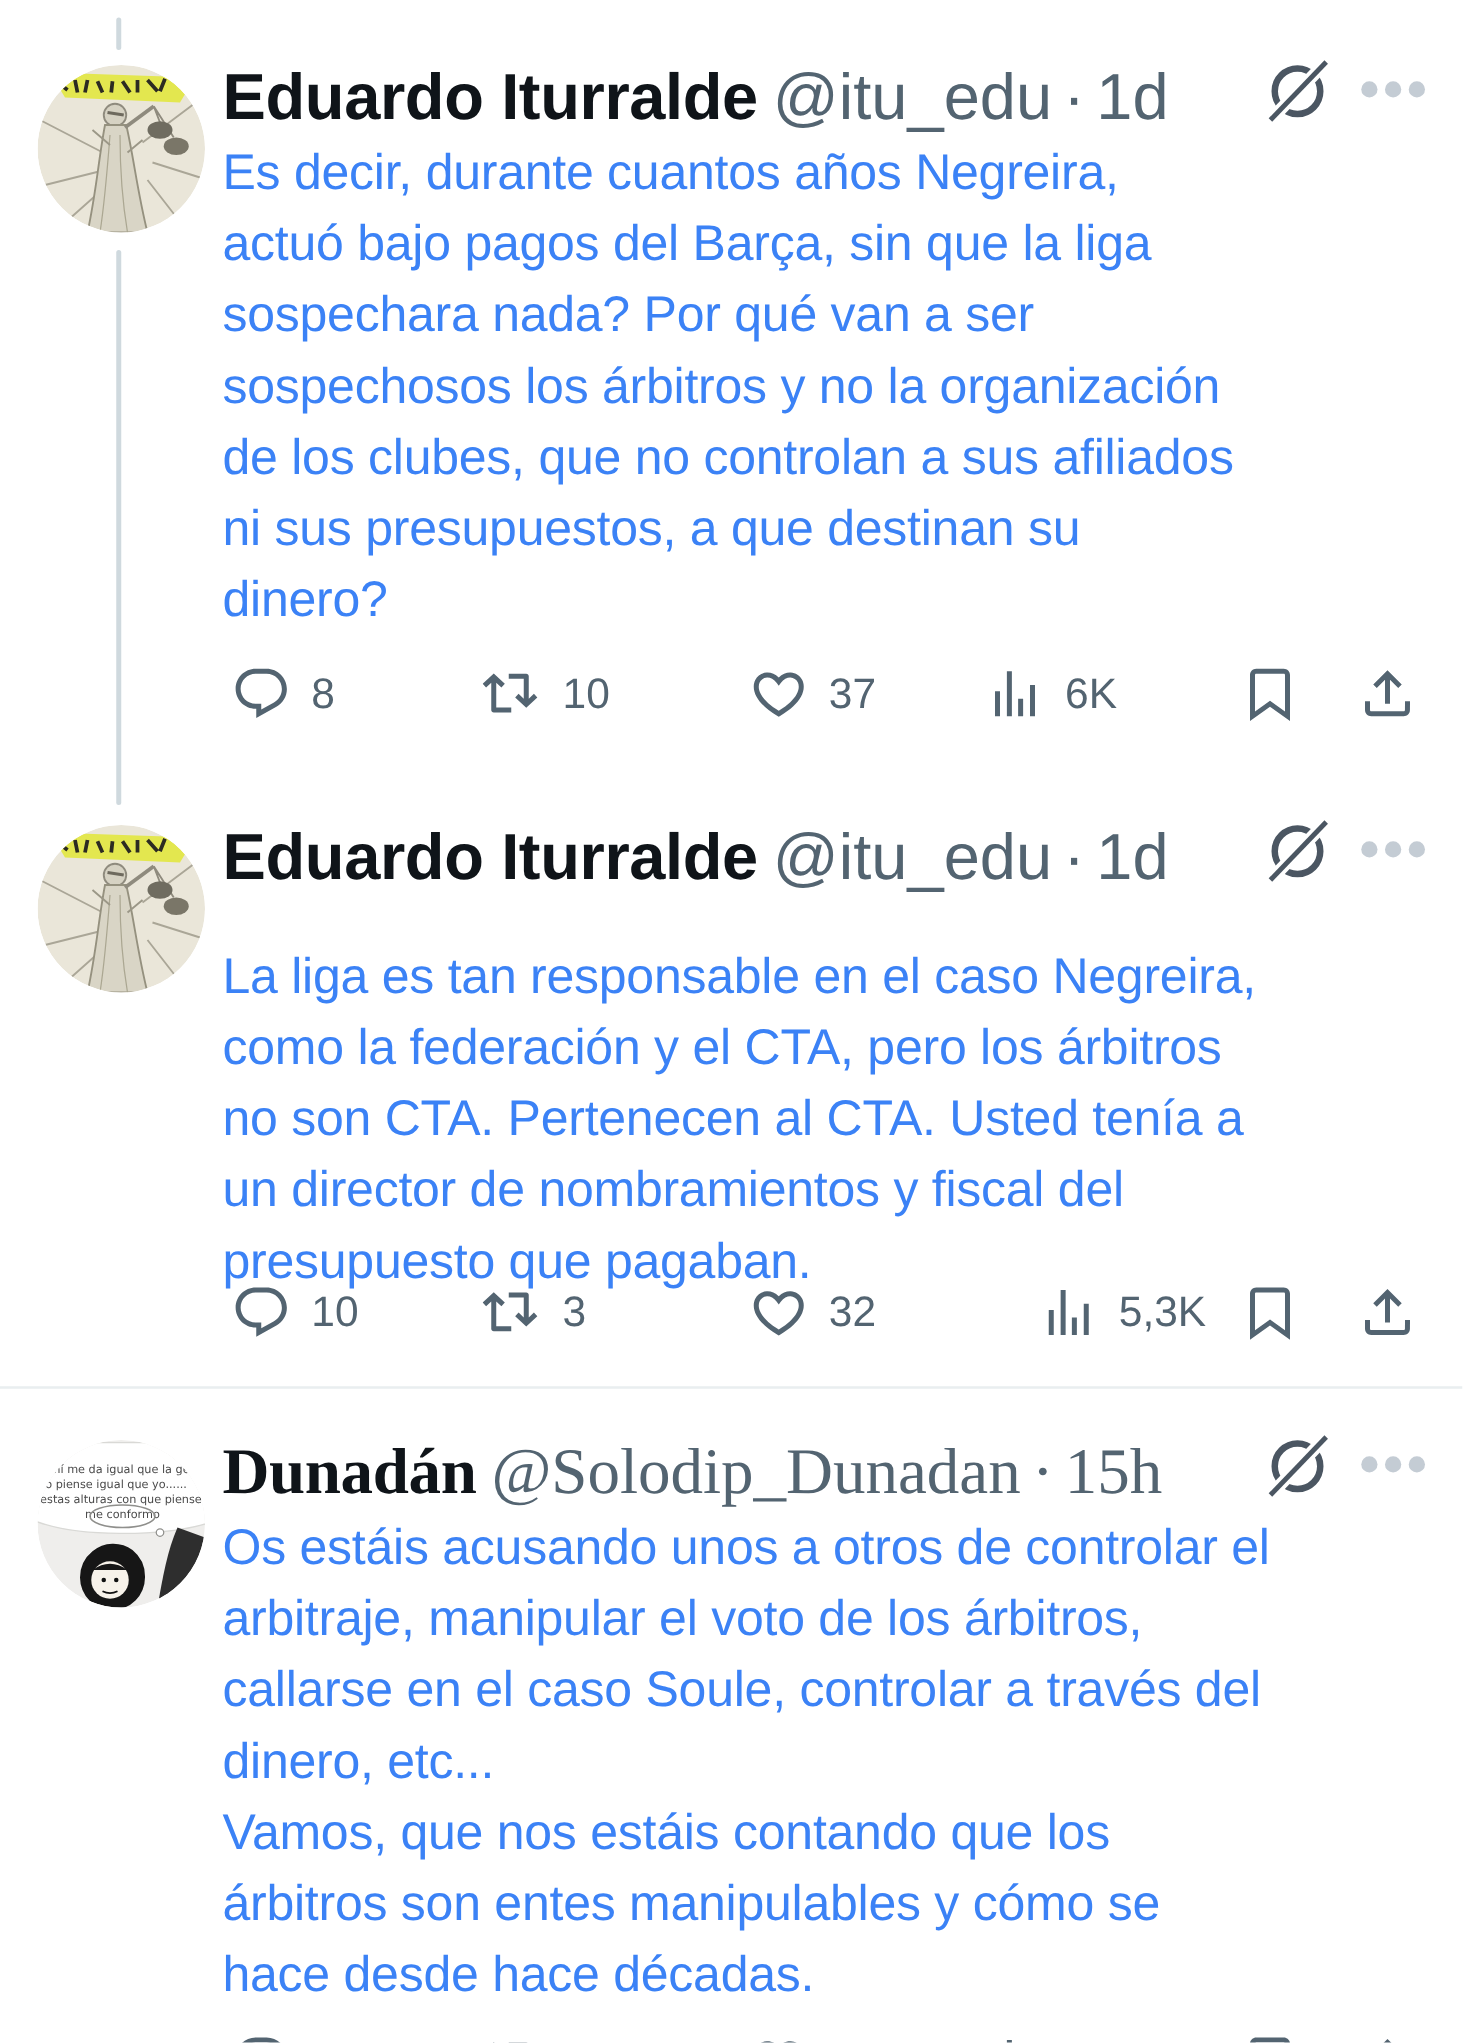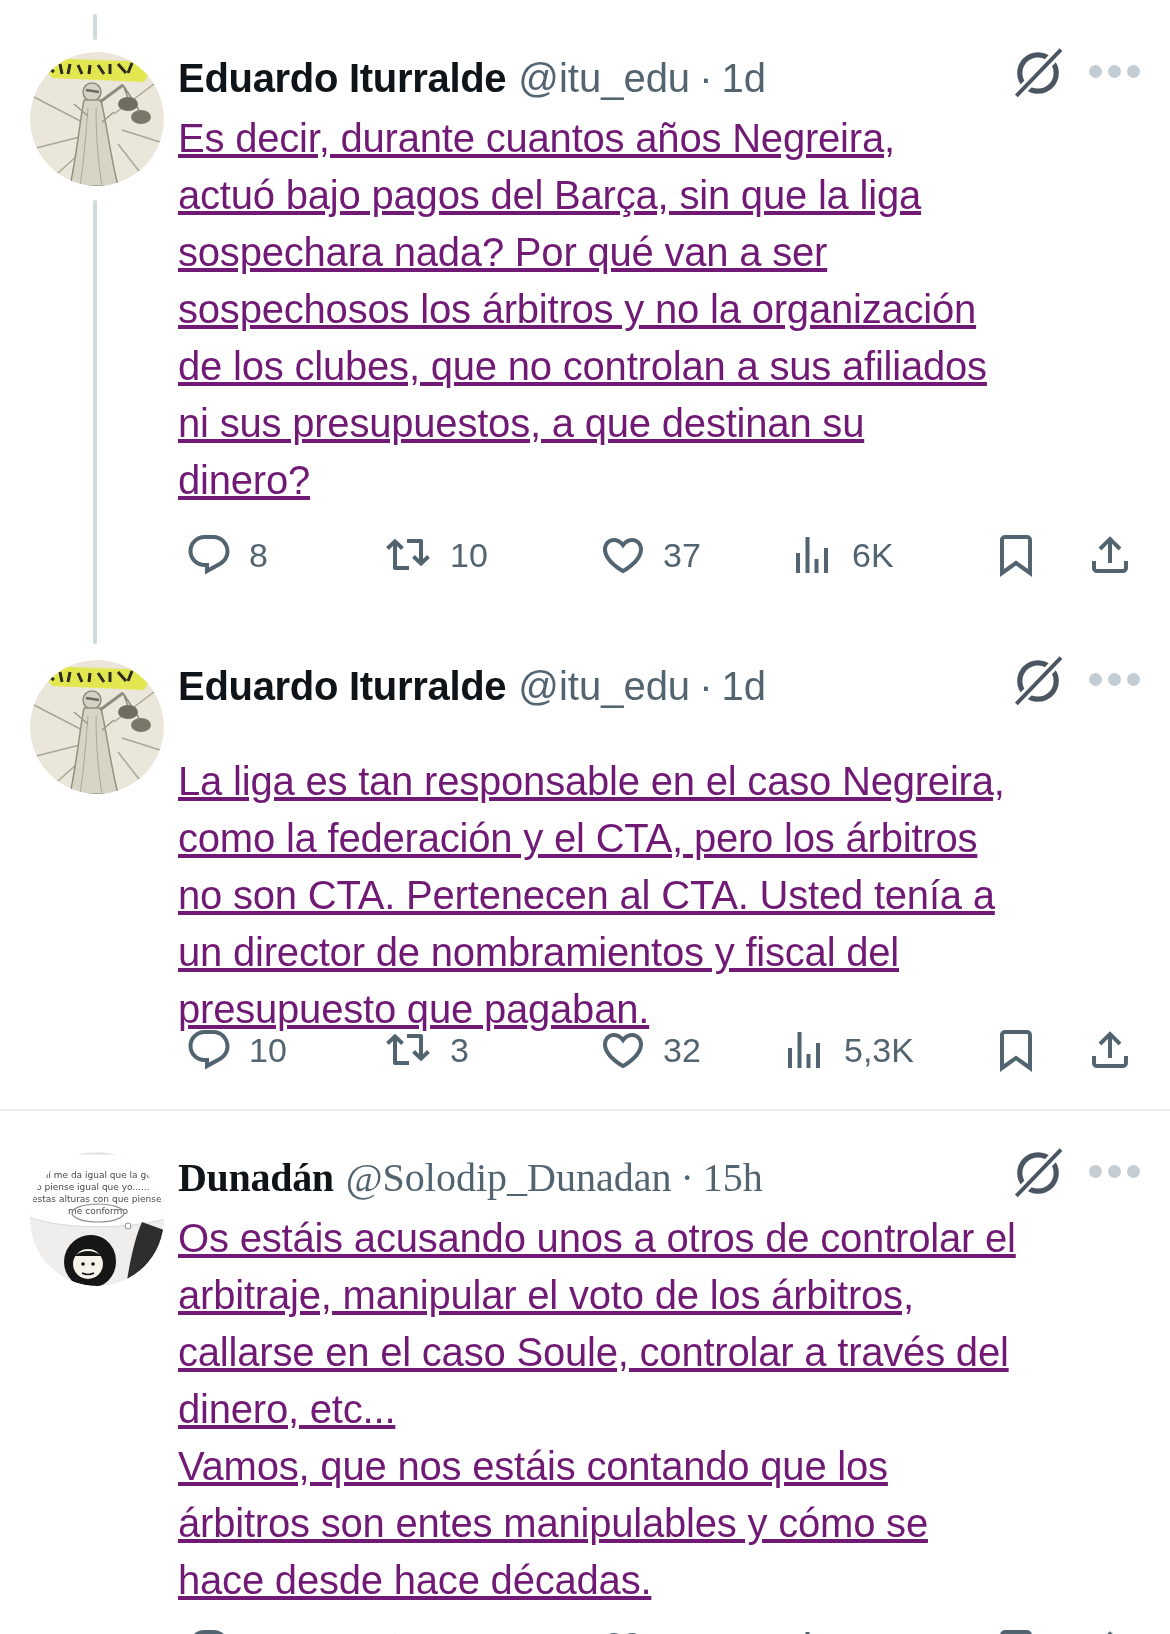--- a/index.html
+++ b/index.html
@@ -5,28 +5,28 @@
   html,body{margin:0;padding:0;}
   body{
     width:1170px;height:1634px;position:relative;overflow:hidden;
     background:#ffffff;color:#0f1419;
     font-family:"Liberation Sans","DejaVu Sans",sans-serif;
   }
   .abs{position:absolute;}
   .thread-line{width:4px;background:#cfd9de;border-radius:2px;}
   .avatar{width:134px;height:134px;border-radius:50%;overflow:hidden;display:block;}
   .avatar svg{display:block;}
-  .header{white-space:nowrap;line-height:46px;font-size:40px;}
+  .header{white-space:nowrap;line-height:46px;font-size:52px;}
   .name{font-weight:700;color:#0f1419;letter-spacing:-0.3px;}
   .meta{color:#536471;font-weight:400;}
   .meta.handle{margin-left:12px;}
   .meta.sep{margin:0 9px;}
   .tweet-body{
-    font-size:40px;line-height:57px;color:#701a75;
-    white-space:pre-line;letter-spacing:-0.2px;width:985px;text-decoration:underline;
+    font-size:40px;line-height:57px;color:#3b82f6;
+    white-space:pre-line;letter-spacing:-0.2px;width:985px;
   }
   .eg{position:absolute;display:flex;align-items:center;height:48px;}
   .eg svg{display:block;flex:0 0 auto;}
   .count{font-size:34px;color:#536471;margin-left:16px;line-height:48px;}
   .divider{left:0;width:1170px;height:2px;background:#e9eef0;}
   .dots{display:flex;gap:6px;align-items:center;}
   .dots i{width:13px;height:13px;border-radius:50%;background:#c4ccd4;display:block;}
   .grok-btn svg{display:block;}
   .bubble-text{font-size:9px;line-height:11px;fill:#4a4a4a;font-family:"DejaVu Sans",sans-serif;}
 </style>
@@ -206,21 +206,21 @@
   <span class="count">3</span>
 </div>
 <div class="eg" style="left:599px;top:1026px;">
   <span>
       <svg width="48" height="48" viewBox="0 0 24 24" fill="#536471">
         <path d="M16.697 5.5c-1.222-.06-2.679.51-3.89 2.16l-.805 1.09-.806-1.09C9.984 6.01 8.526 5.44 7.304 5.5c-1.243.07-2.349.78-2.91 1.91-.552 1.12-.633 2.78.479 4.82 1.074 1.97 3.257 4.27 7.129 6.61 3.87-2.34 6.052-4.64 7.126-6.61 1.111-2.04 1.03-3.7.477-4.82-.561-1.13-1.666-1.84-2.908-1.91zm4.187 7.69c-1.351 2.48-4.001 5.12-8.379 7.67l-.503.3-.504-.3c-4.379-2.55-7.029-5.19-8.382-7.67-1.36-2.5-1.41-4.86-.514-6.67.887-1.79 2.647-2.91 4.601-3.01 1.651-.09 3.368.56 4.798 2.01 1.429-1.45 3.146-2.1 4.796-2.01 1.954.1 3.714 1.22 4.601 3.01.896 1.81.846 4.17-.514 6.67z"></path>
       </svg>
     </span>
   <span class="count">32</span>
 </div>
-<div class="eg" style="left:780px;top:1026px;">
+<div class="eg" style="left:831px;top:1026px;">
   <span>
       <svg width="48" height="48" viewBox="0 0 24 24" fill="#536471">
         <path d="M8.75 21V3h2v18h-2zM18 21V8.5h2V21h-2zM4 21l.004-10h2L6 21H4zm9.248 0v-7h2v7h-2z"></path>
       </svg>
     </span>
   <span class="count">5,3K</span>
 </div>
 <div class="eg" style="left:992px;top:1026px;">
   <span>
       <svg width="48" height="48" viewBox="0 0 24 24" fill="#536471">

